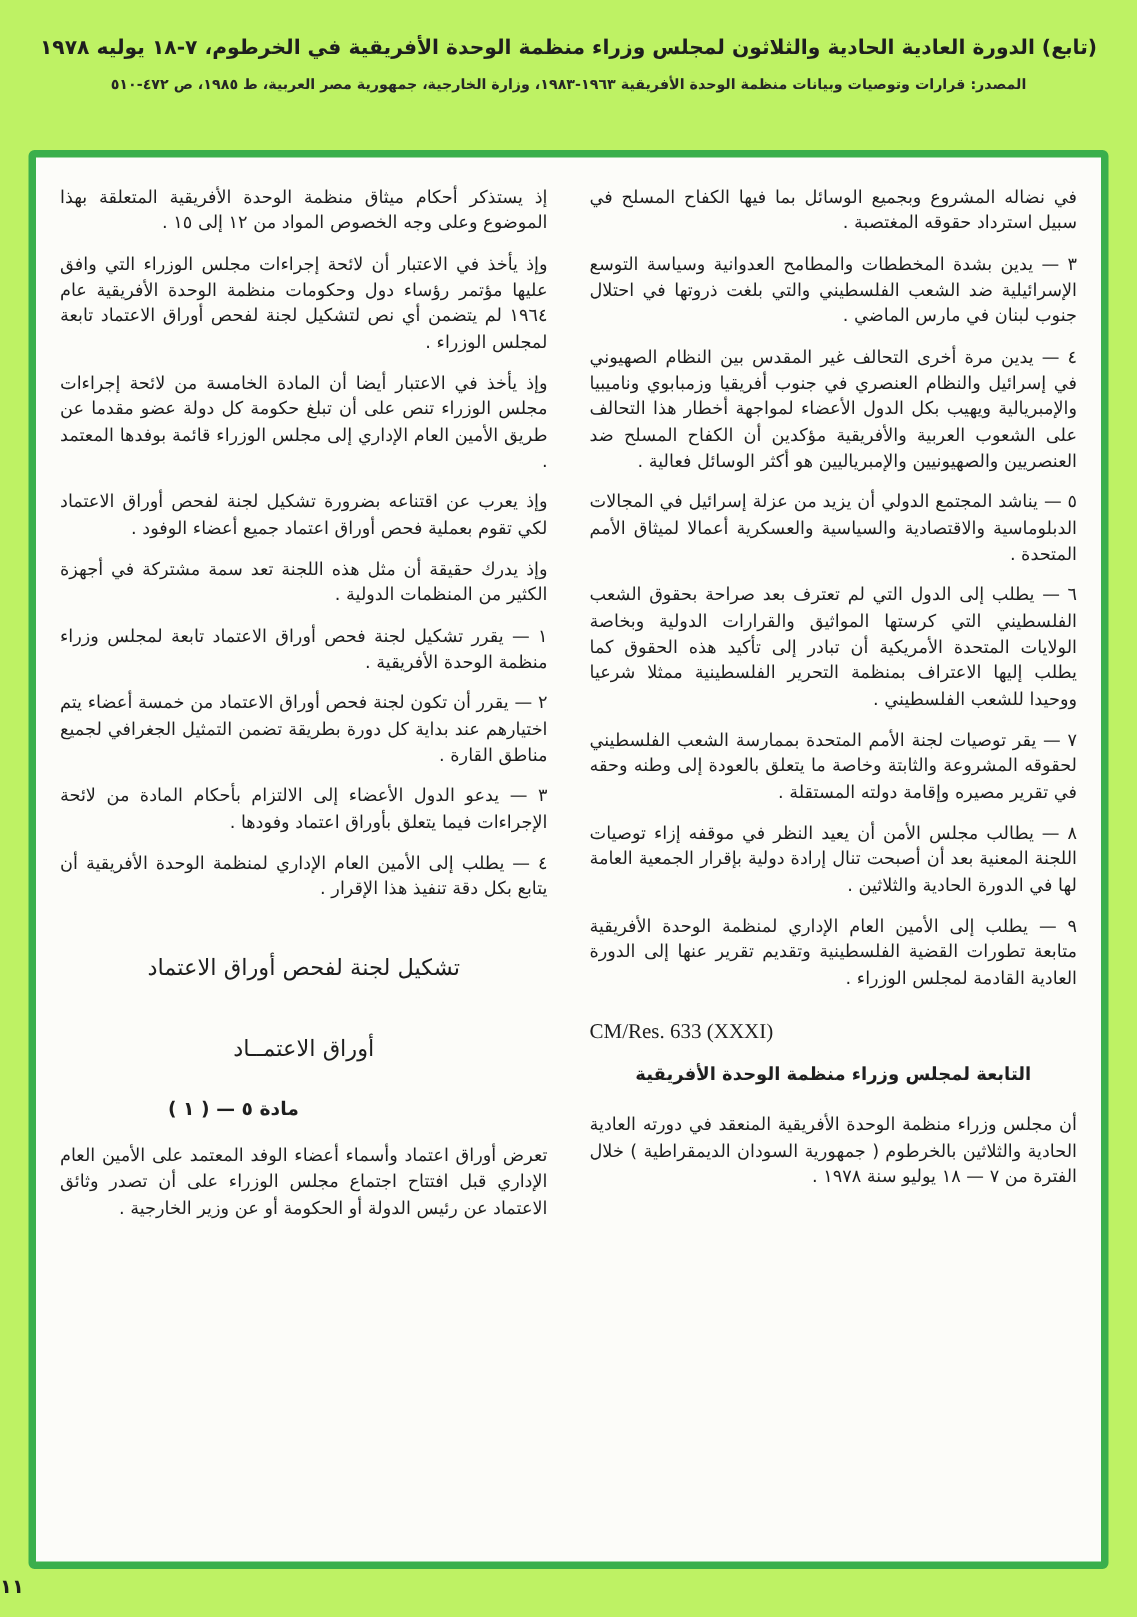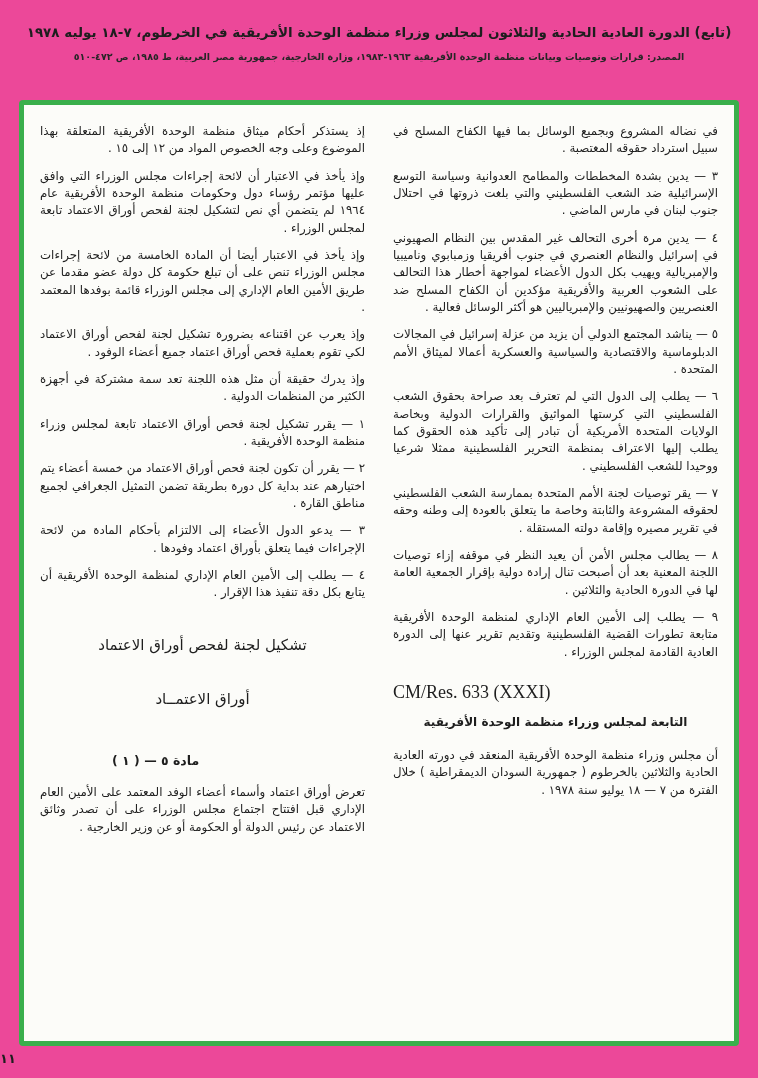--- a/index.html
+++ b/index.html
@@ -1,21 +1,21 @@
 <!DOCTYPE html>
 <html lang="ar" dir="rtl"><head>
 <meta charset="utf-8">
 <style>
   html, body { margin: 0; padding: 0; background: #ffffff; }
   .page {
     position: relative;
     width: 758px;
     height: 1078px;
     margin: 0 auto;
-    background: #ec4899;
+    background: #bef264;
     font-family: "DejaVu Sans", sans-serif;
     color: #1e1e1e;
     overflow: hidden;
   }
   .header {
     position: absolute;
     top: 24px;
     left: 24px;
     right: 24px;
     text-align: center;
@@ -49,21 +49,21 @@
     direction: rtl;
     text-align: justify;
     font-size: 11.8px;
     line-height: 1.47;
   }
   .para { margin: 0 0 10px 0; }
   .res-ref {
     direction: ltr;
     text-align: left;
     font-family: "Liberation Serif", serif;
-    font-size: 18px;
+    font-size: 14px;
     margin: 18px 0 8px 0;
   }
   .res-title {
     text-align: center;
     font-weight: bold;
     font-size: 14px;
     margin: 14px 0 12px 0;
   }
   .res-sub {
     text-align: center;
@@ -74,21 +74,21 @@
   }
   .section-h {
     text-align: center;
     font-weight: normal;
     font-size: 15px;
     margin: 32px 0 0 0;
   }
   .article-h {
     font-weight: bold;
     font-size: 12.5px;
-    margin: 42px 0 14px 0;
+    margin: 20px 0 14px 0;
     text-align: left;
     padding-left: 72px;
   }
   .footer-page-number {
     position: absolute;
     bottom: 12px;
     left: 0;
     right: 0;
     text-align: left;
     font-size: 13px;

